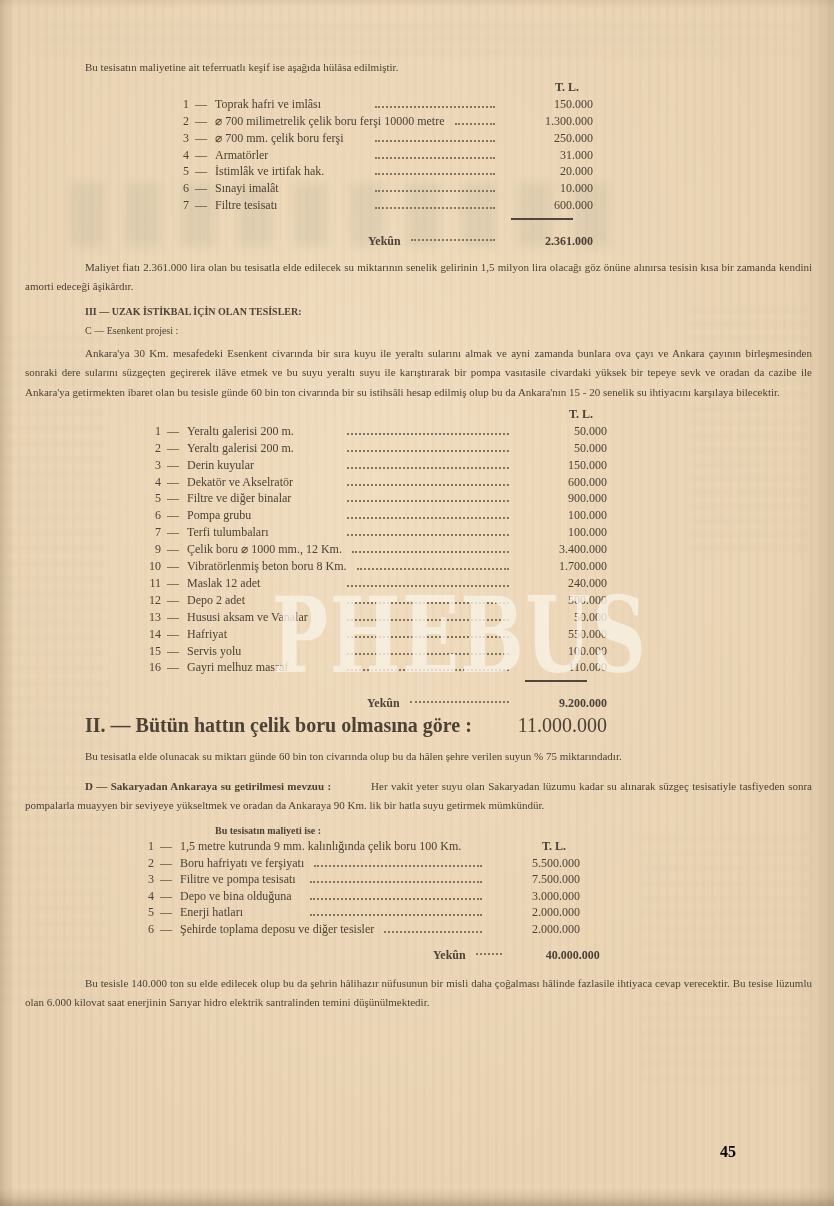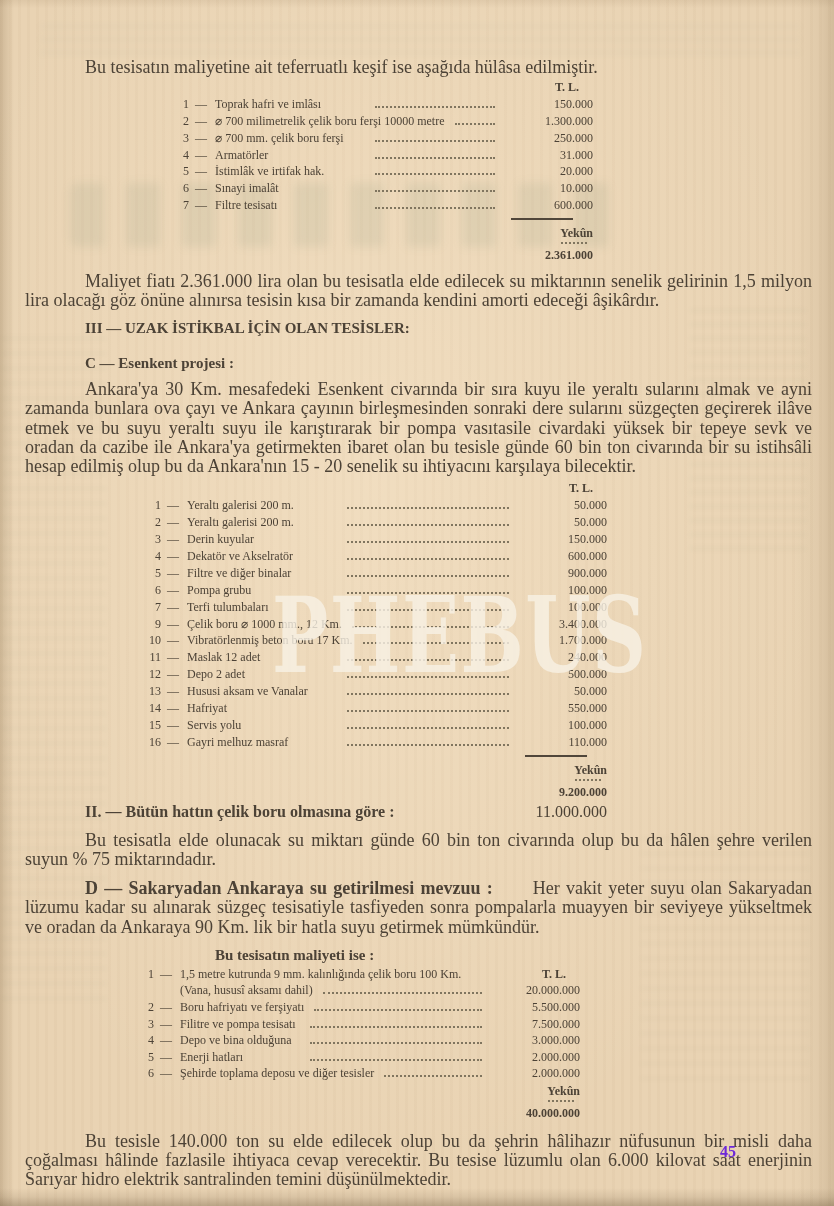--- a/index.html
+++ b/index.html
@@ -7,65 +7,65 @@
   body{
     width:834px;height:1206px;position:relative;overflow:hidden;
     background:
       radial-gradient(ellipse at 45% 40%, rgba(255,240,215,0.35), rgba(0,0,0,0) 70%),
       repeating-linear-gradient(90deg, rgba(150,115,75,0.045) 0 3px, rgba(0,0,0,0) 3px 9px),
       #e9d3b3;
     font-family:"Liberation Serif","DejaVu Serif",serif;
     color:#4c4236;
   }
   .page{position:relative;z-index:2;padding:58px 22px 0 25px;}
-  p{margin:0;text-align:justify;font-size:18px;line-height:19.2px;}
+  p{margin:0;text-align:justify;font-size:11px;line-height:19.2px;}
   .indent{text-indent:60px;}
   .bold{font-weight:bold;}
   
   .list{font-size:12px;}
   .list1{margin:2px 0 0 138px;width:430px;}
   .list2{margin:4px 0 0 110px;width:472px;}
   .list3{margin:2px 0 0 103px;width:452px;}
   .tl{font-weight:bold;text-align:right;padding-right:14px;line-height:17px;}
   .row{display:flex;align-items:baseline;line-height:16.8px;}
   .list2 .row{line-height:16.9px;}
   .list3 .row{line-height:16.6px;}
   .num{width:26px;text-align:right;flex:none;}
   .dash{flex:none;padding:0 8px 0 6px;}
   .lbl{flex:none;min-width:150px;max-width:330px;}
   .list3 .lbl{min-width:120px;}
   .dots{flex:1;min-width:26px;border-bottom:2px dotted #80755f;margin:0 6px 3px 10px;}
   .amt{flex:none;width:92px;text-align:right;}
   .rule-row{display:flex;justify-content:flex-end;margin-top:4px;height:6px;padding-right:20px;}
   .rule{width:62px;border-top:2px solid #50463a;}
-  .total{display:flex;align-items:flex-end;margin-top:1px;line-height:17px;flex-direction:column;}
+  .total{display:flex;align-items:center;margin-top:9px;line-height:17px;}
   .total .lbl{min-width:0;font-weight:bold;}
   .total .amt{font-weight:bold;}
   .sp1{flex:none;width:205px;}
   .sp2{flex:none;width:232px;}
   .sp3{flex:none;width:305px;}
   .sub .num,.sub .dash{visibility:hidden;}
   
-  .h{font-size:15px;font-weight:bold;margin-left:60px;}
+  .h{font-size:10px;font-weight:bold;margin-left:60px;}
   .h3{margin-top:10px;}
-  .hc{margin-top:18px;font-weight:bold;}
+  .hc{margin-top:8px;font-weight:normal;}
   .hi{margin-top:8px;}
-  .hii{margin:2px 0 0 60px;width:522px;display:flex;justify-content:space-between;align-items:baseline;font-size:16px;}
+  .hii{margin:2px 0 0 60px;width:522px;display:flex;justify-content:space-between;align-items:baseline;font-size:20px;}
   .hmal{margin:10px 0 0 190px;}
   .mt8{margin-top:8px;}.mt10{margin-top:10px;}
   .dlead{font-weight:bold;padding-right:40px;}
   
   .watermark{
     position:absolute;left:272px;top:584px;z-index:3;pointer-events:none;
     font-family:"DejaVu Serif","Liberation Serif",serif;font-weight:bold;
     font-size:104px;line-height:1;letter-spacing:2px;color:rgba(247,241,229,0.8);
     transform:scaleX(0.72);transform-origin:left top;filter:blur(0.7px);
   }
   
-  .pageno{position:absolute;left:720px;top:1143px;z-index:2;font-size:16px;font-weight:bold;color:#6d28d9;}
+  .pageno{position:absolute;left:720px;top:1143px;z-index:2;font-size:16px;font-weight:bold;color:#000000;}
   
   .bleed{position:absolute;z-index:1;pointer-events:none;}
   .bl-top{left:40px;top:16px;width:760px;height:38px;opacity:.5;filter:blur(3px);
     background:repeating-linear-gradient(0deg, rgba(128,142,116,0.14) 0 3px, rgba(0,0,0,0) 3px 13px);}
   .bl-headline{left:70px;top:183px;width:560px;height:64px;opacity:.55;filter:blur(5px);border-radius:8px;
     background:repeating-linear-gradient(90deg, rgba(118,136,110,0.22) 0 34px, rgba(0,0,0,0) 34px 56px);}
   .bl-left{left:2px;top:330px;width:104px;height:670px;opacity:.5;filter:blur(2px);
     background:repeating-linear-gradient(0deg, rgba(126,140,114,0.12) 0 3px, rgba(0,0,0,0) 3px 15px);}
   .bl-right1{left:690px;top:300px;width:116px;height:250px;opacity:.5;filter:blur(2px);
     background:repeating-linear-gradient(0deg, rgba(126,140,114,0.13) 0 3px, rgba(0,0,0,0) 3px 14px);}
@@ -238,21 +238,21 @@
           <span class="num">9</span>
           <span class="dash">—</span>
           <span class="lbl">Çelik boru ⌀ 1000 mm., 12 Km.</span>
           <span class="dots"></span>
           <span class="amt">3.400.000</span>
         </div>
 
         <div class="row">
           <span class="num">10</span>
           <span class="dash">—</span>
-          <span class="lbl">Vibratörlenmiş beton boru 17 Km.</span>
+          <span class="lbl">Vibratörlenmiş beton boru 8 Km.</span>
           <span class="dots"></span>
           <span class="amt">1.700.000</span>
         </div>
 
         <div class="row">
           <span class="num">11</span>
           <span class="dash">—</span>
           <span class="lbl">Maslak 12 adet</span>
           <span class="dots"></span>
           <span class="amt">240.000</span>
@@ -321,27 +321,20 @@
   <div class="h hmal">Bu tesisatın maliyeti ise :</div>
 
   <div class="list list3">
     <div class="row">
       <span class="num">1</span>
       <span class="dash">—</span>
       <span class="lbl">1,5 metre kutrunda 9 mm. kalınlığında çelik boru 100 Km.</span>
       <span style="flex:1"></span>
       <span class="amt bold" style="padding-right:14px;">T. L.</span>
     </div>
-    <div class="row sub">
-      <span class="num"></span>
-      <span class="dash">—</span>
-      <span class="lbl">(Vana, hususî aksamı dahil)</span>
-      <span class="dots"></span>
-      <span class="amt">20.000.000</span>
-    </div>
     <div>
 
         <div class="row">
           <span class="num">2</span>
           <span class="dash">—</span>
           <span class="lbl">Boru hafriyatı ve ferşiyatı</span>
           <span class="dots"></span>
           <span class="amt">5.500.000</span>
         </div>
 

